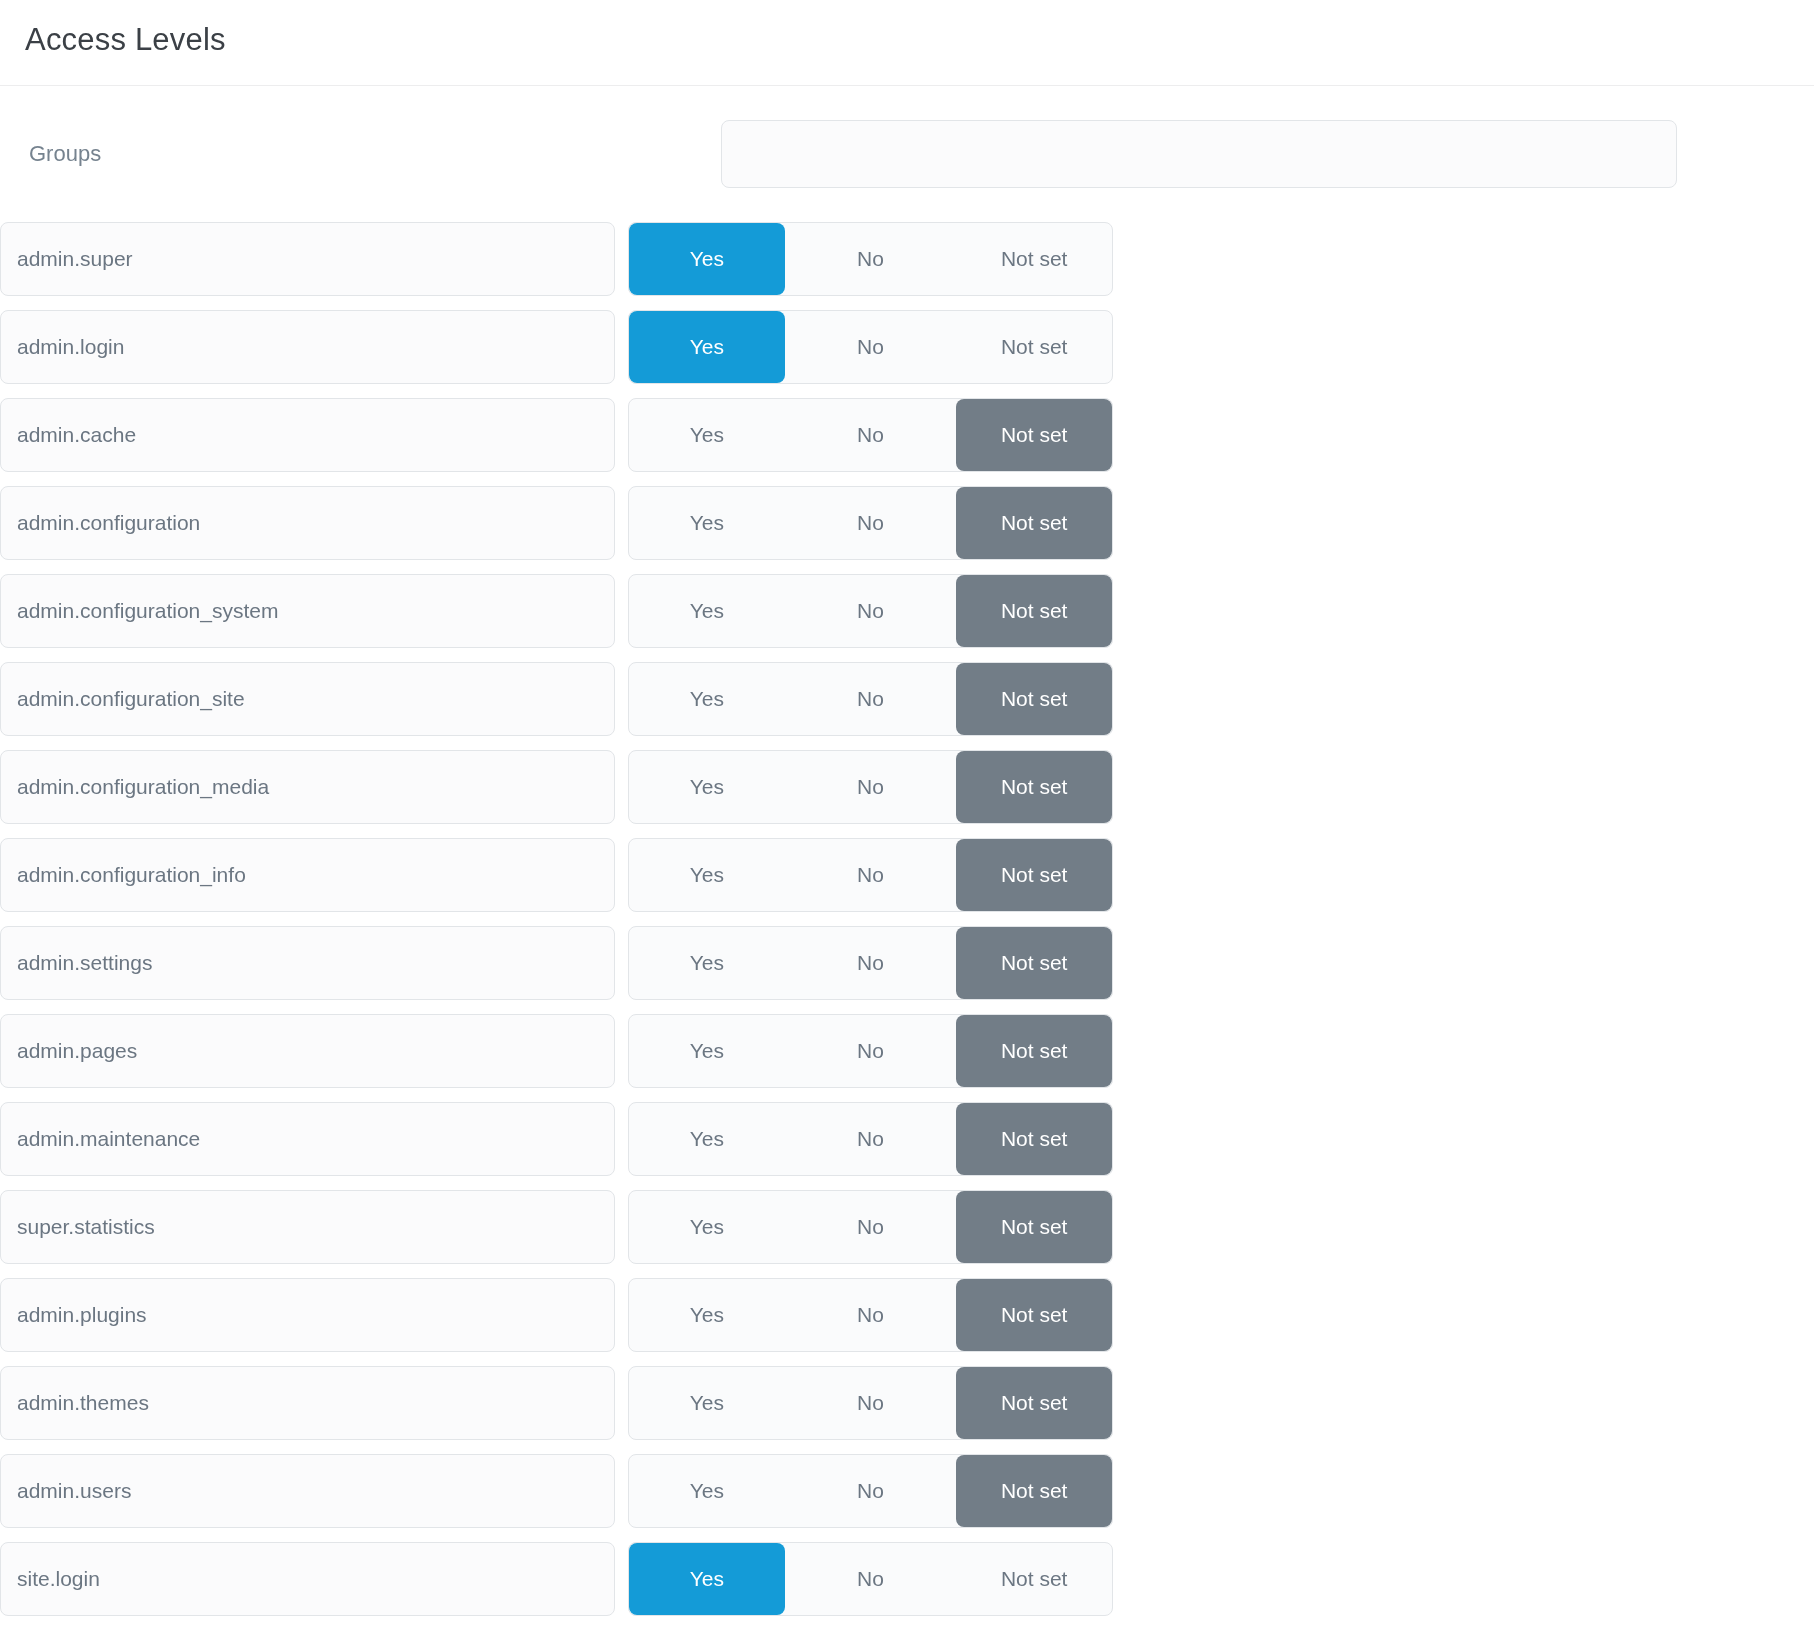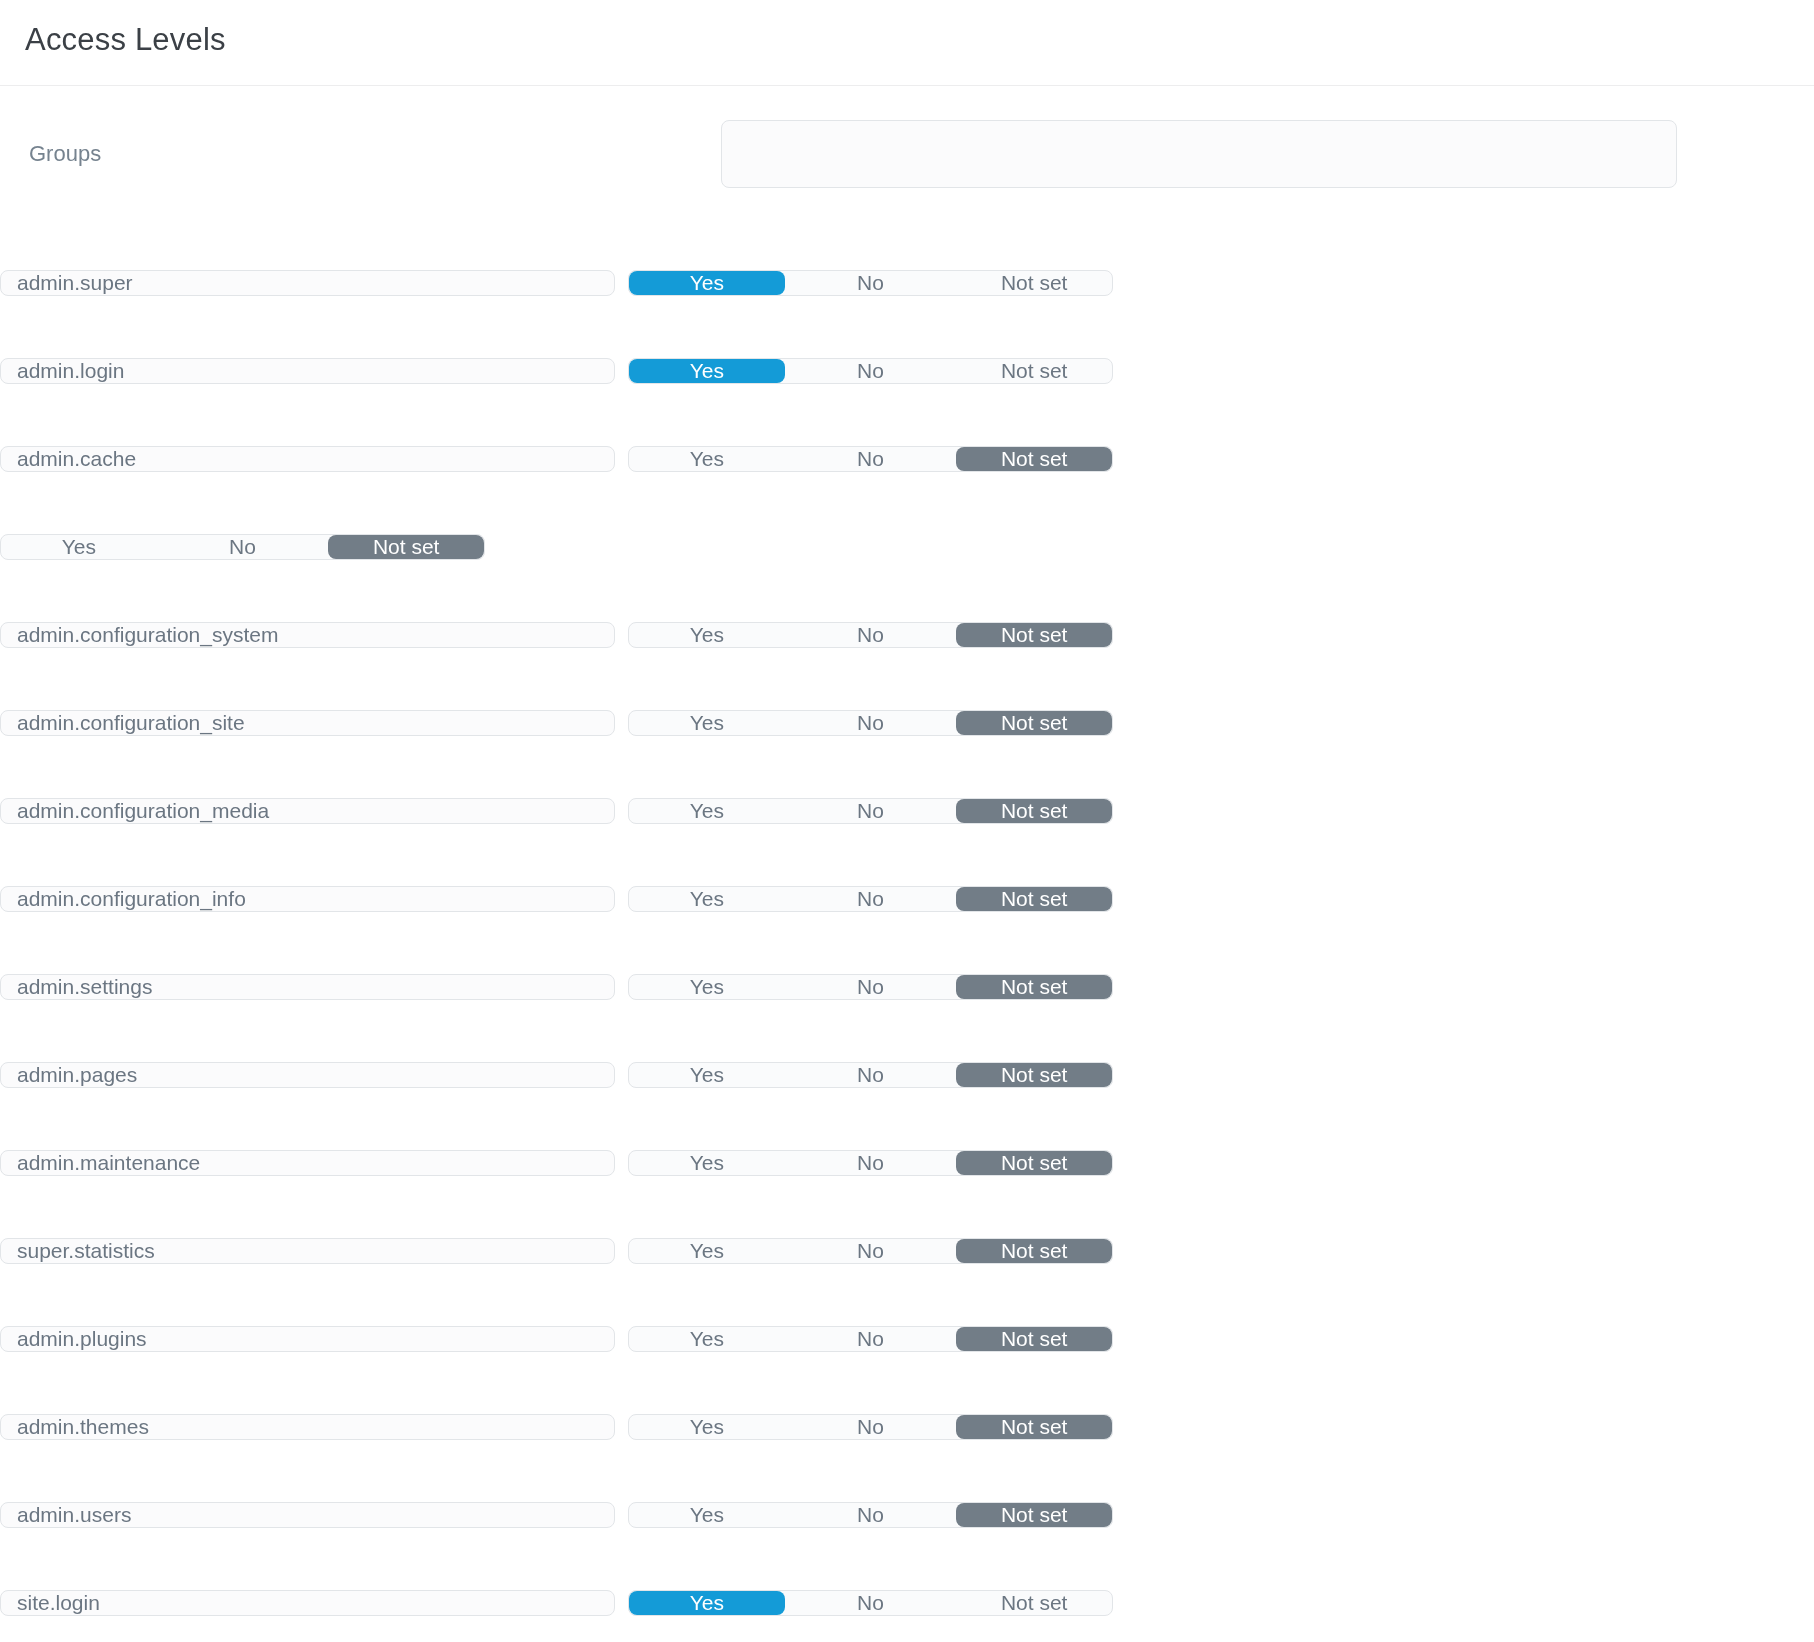--- a/index.html
+++ b/index.html
@@ -39,21 +39,21 @@
     border-radius:8px;
     background:#fbfbfc;
     font-family:inherit;
     font-size:21px;
     color:#6b7682;
     padding:0 16px;
     outline:none;
   }
   
   .permissions-row .label-col { padding-top:14px; }
-  .perm-row { display:flex; height:74px; margin-bottom:14px;align-items:flex-end; }
+  .perm-row { display:flex; height:74px; margin-bottom:14px; }
   .perm-name {
     width:615px;
     border:1px solid #e2e5e8;
     border-radius:8px;
     background:#fbfbfc;
     display:flex; align-items:center;
     padding-left:16px;
     font-size:21px;
     color:#6b7682;
     margin-right:13px;
@@ -121,20 +121,21 @@
   <div class="perm-row">
     <div class="perm-name">admin.cache</div>
     <div class="btn-group">
             <button class="toggle-btn">Yes</button>
             <button class="toggle-btn">No</button>
             <button class="toggle-btn selected-gray">Not set</button>
           </div>
   </div>
 
   <div class="perm-row">
+    <div class="perm-name">admin.configuration</div>
     <div class="btn-group">
             <button class="toggle-btn">Yes</button>
             <button class="toggle-btn">No</button>
             <button class="toggle-btn selected-gray">Not set</button>
           </div>
   </div>
 
   <div class="perm-row">
     <div class="perm-name">admin.configuration_system</div>
     <div class="btn-group">

